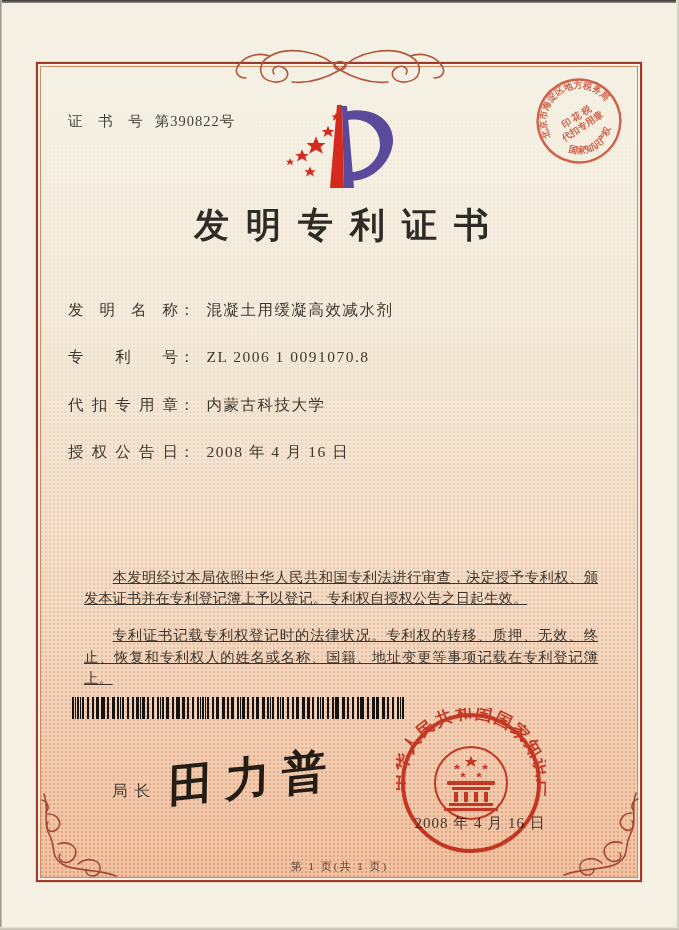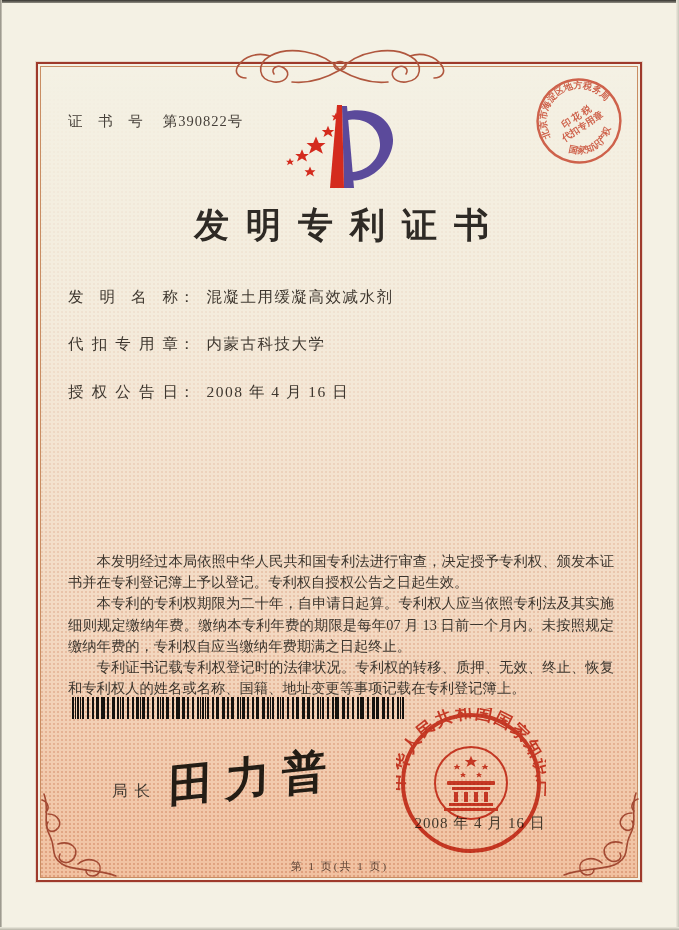--- a/index.html
+++ b/index.html
@@ -21,34 +21,34 @@
   .frame::after{content:"";position:absolute;inset:2px;border:1px solid #c98d62;}
   .tint{left:40px;top:66px;right:41px;bottom:52px;
     background:linear-gradient(180deg,rgba(243,200,168,0) 0%,rgba(243,200,168,.12) 30%,rgba(242,190,155,.45) 68%,rgba(240,180,142,.78) 100%);}
   .dots{left:40px;top:66px;right:41px;bottom:52px;
     background-image:radial-gradient(rgba(198,110,72,.45) 0.8px,transparent 1.3px);
     background-size:4px 4px;
     -webkit-mask-image:linear-gradient(180deg,transparent 0%,rgba(0,0,0,.25) 45%,rgba(0,0,0,.85) 100%);
     mask-image:linear-gradient(180deg,transparent 0%,rgba(0,0,0,.25) 45%,rgba(0,0,0,.85) 100%);}
 
   .certno{left:68px;top:112px;font-size:14.5px;color:#46403a;letter-spacing:1px;}
-  .certno .lab{letter-spacing:6px;margin-right:14px;}
+  .certno .lab{letter-spacing:6px;margin-right:6px;}
 
   .title{left:4px;right:0;top:202px;text-align:center;font-size:35px;font-weight:700;
     letter-spacing:17px;text-indent:17px;color:#2e2a25;}
 
-  .fields{left:68px;top:287px;width:540px;color:#3e372f;}
+  .fields{left:68px;top:300px;width:540px;color:#3e372f;}
   .frow{height:47.4px;font-size:15.5px;white-space:nowrap;}
   .flabel{display:inline-block;width:110px;text-align:justify;text-align-last:justify;vertical-align:bottom;}
   .fcolon{margin:0 12px 0 1px;}
   .fvalue{letter-spacing:1.5px;}
 
   .bodytext{left:68px;top:551px;width:546px;font-size:14.3px;line-height:21.2px;
     text-align:justify;color:#3d362e;}
-  .bodytext p{margin:0;text-indent:2em;}
+  .bodytext p{margin:16px;text-indent:2em;text-decoration:underline;}
 
   .barcode{left:72px;top:697px;width:332px;height:22px;
     background-image:
       repeating-linear-gradient(90deg,#15120f 0 2px,transparent 2px 5px),
       repeating-linear-gradient(90deg,#15120f 0 1px,transparent 1px 8px),
       repeating-linear-gradient(90deg,transparent 0 3px,#15120f 3px 4px,transparent 4px 13px);}
 
   .director{left:112px;top:781px;font-size:15.5px;letter-spacing:7px;color:#433a31;}
   .signature{left:168px;top:748px;font-size:45px;font-weight:700;color:#241d15;
     letter-spacing:12px;transform:rotate(-6deg) skewX(-7deg);}
@@ -147,30 +147,32 @@
   <text x="0" y="10" text-anchor="middle" font-size="10" fill="#c84a32" font-weight="700">代扣专用章</text>
 </svg>
 
 <div class="abs title">发明专利证书</div>
 
 <div class="abs fields">
   <div class="frow">
     <span class="flabel">发明名称</span><span class="fcolon">：</span><span class="fvalue">混凝土用缓凝高效减水剂</span>
   </div>
   <div class="frow">
+    <span class="flabel">专利号</span><span class="fcolon">：</span><span class="fvalue">ZL 2006 1 0091070.8</span>
+  </div>
+  <div class="frow">
     <span class="flabel">代扣专用章</span><span class="fcolon">：</span><span class="fvalue">内蒙古科技大学</span>
   </div>
   <div class="frow">
     <span class="flabel">授权公告日</span><span class="fcolon">：</span><span class="fvalue">2008 年 4 月 16 日</span>
   </div>
 </div>
 
 <div class="abs bodytext">
   <p>本发明经过本局依照中华人民共和国专利法进行审查，决定授予专利权、颁发本证书并在专利登记簿上予以登记。专利权自授权公告之日起生效。</p>
-  <p>本专利的专利权期限为二十年，自申请日起算。专利权人应当依照专利法及其实施细则规定缴纳年费。缴纳本专利年费的期限是每年07 月 13 日前一个月内。未按照规定缴纳年费的，专利权自应当缴纳年费期满之日起终止。</p>
   <p>专利证书记载专利权登记时的法律状况。专利权的转移、质押、无效、终止、恢复和专利权人的姓名或名称、国籍、地址变更等事项记载在专利登记簿上。</p>
 </div>
 
 <div class="abs barcode"></div>
 
 <div class="abs director">局长</div>
 <div class="abs signature">田力普</div>
 
 <div class="abs sealdate">2008 年 4 月 16 日</div>
 

